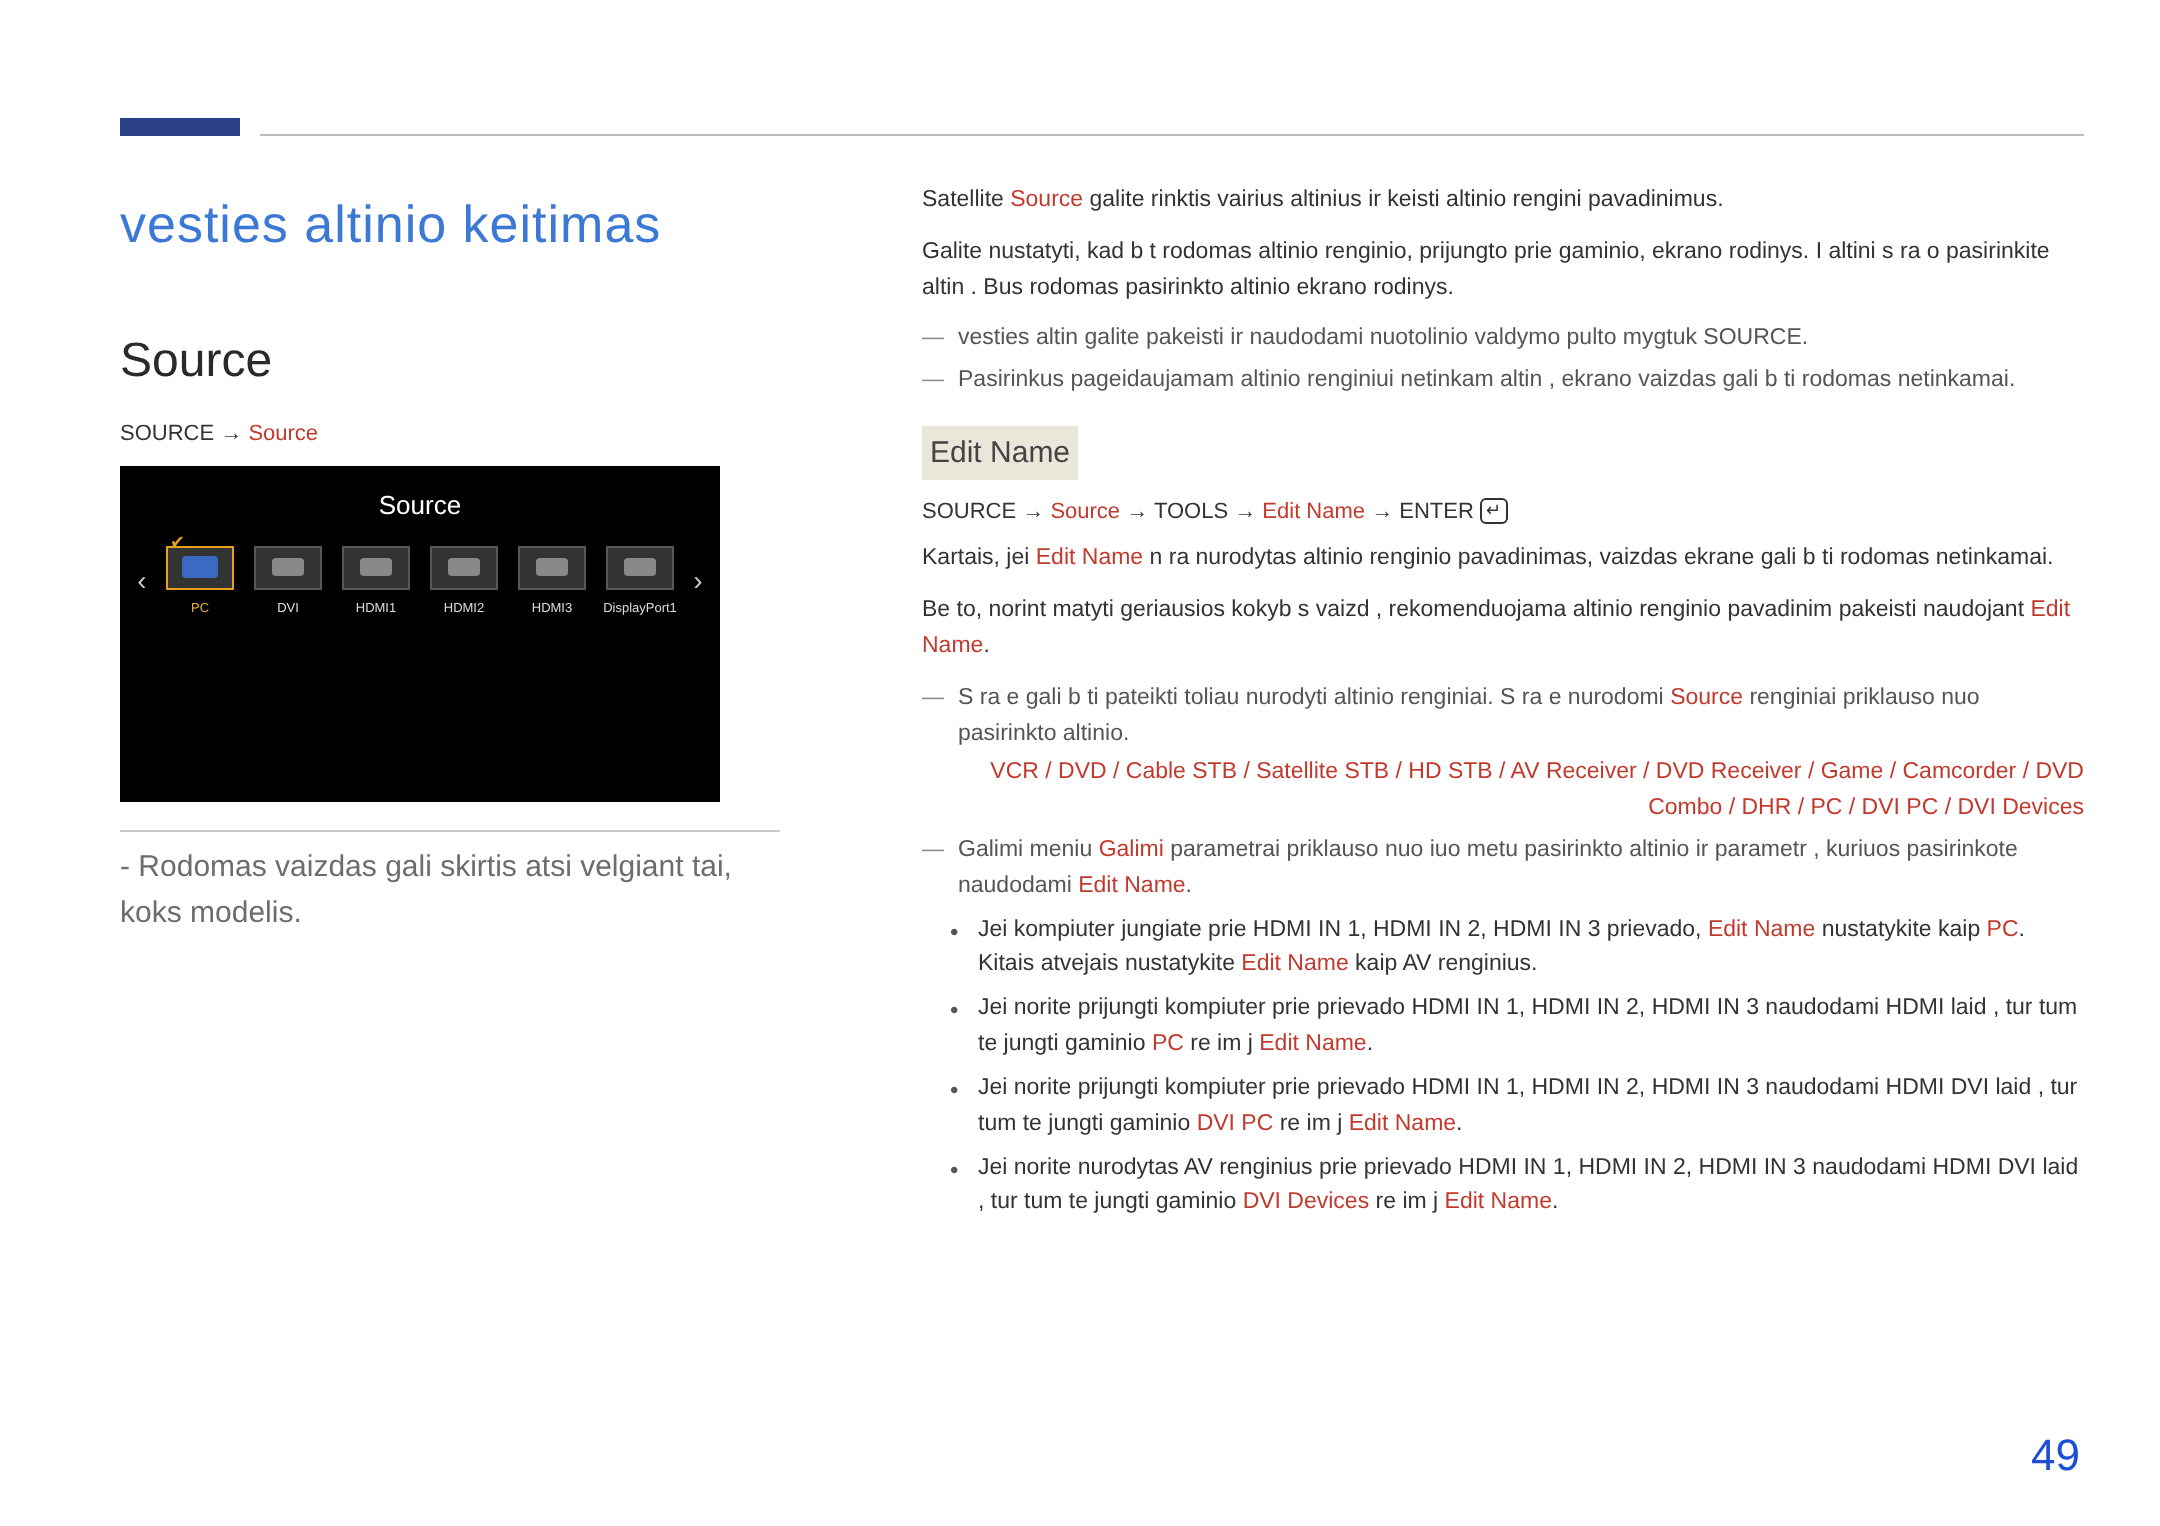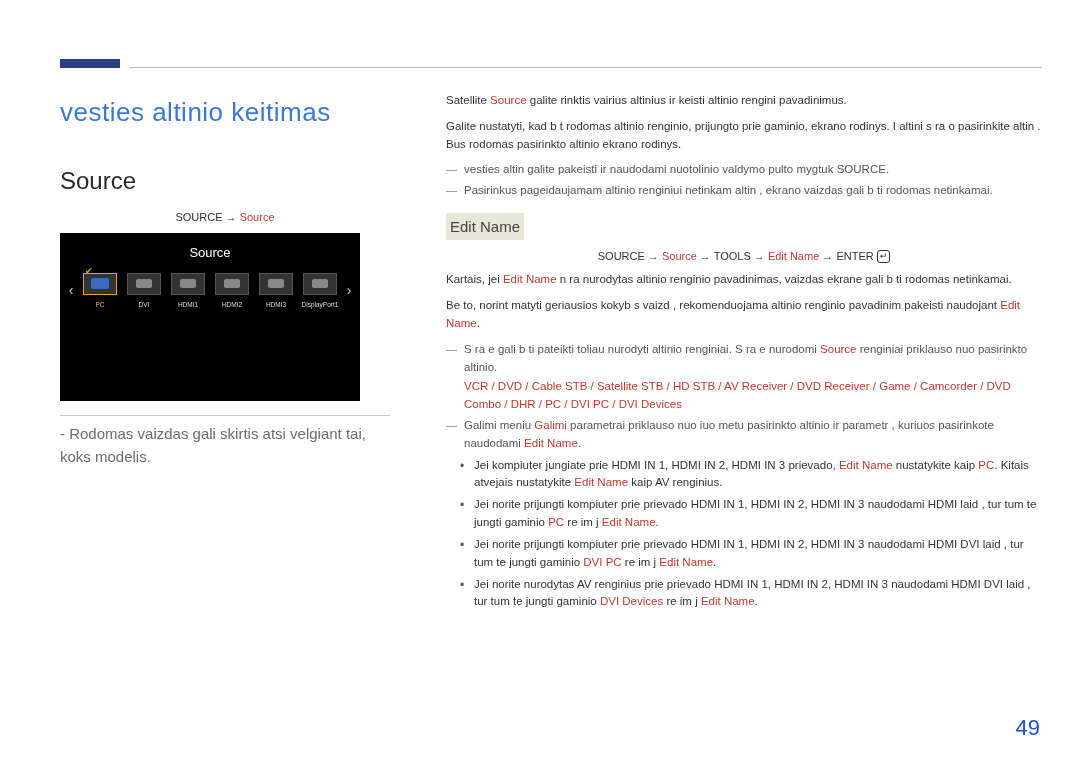--- a/index.html
+++ b/index.html
@@ -32,42 +32,41 @@
     width: 60px;
     height: 9px;
     background: #2b3f87;
   }
   .content {
     position: absolute;
     top: 92px;
     left: 60px;
     right: 38px;
     display: flex;
-    gap: 56px;
+    gap: 71px;
   }
   .col-left { width: 330px; flex: 0 0 330px; }
   .col-right { flex: 1 1 auto; }
 
   .page-title {
     font-size: 26px;
     font-weight: 400;
     color: #3c78d6;
     letter-spacing: 0.5px;
     margin-bottom: 30px;
   }
   .h-source {
     font-size: 24px;
     font-weight: 400;
     color: #2a2a2a;
     margin-bottom: 10px;
   }
   .path {
     font-size: 11px;
     margin-bottom: 6px;
-    text-align: center;
   }
   .red { color: #c23a2e; }
   .gray-note {
     font-size: 15px;
     color: #6d6d6d;
     margin-top: 0;
   }
   .col-left hr.sep {
     border: none;
     border-top: 1px solid #c9c9c9;
@@ -168,20 +167,21 @@
   .sub-heading {
     display: inline-block;
     font-size: 15px;
     padding: 2px 4px;
     background: #e9e6da;
     color: #444;
     margin: 10px 0 8px;
   }
   .indent-block {
     padding-left: 18px;
+    text-align: right;
   }
   .bullet {
     position: relative;
     padding-left: 28px;
     margin: 4px 0;
   }
   .bullet::before {
     content: "•";
     position: absolute;
     left: 14px;

